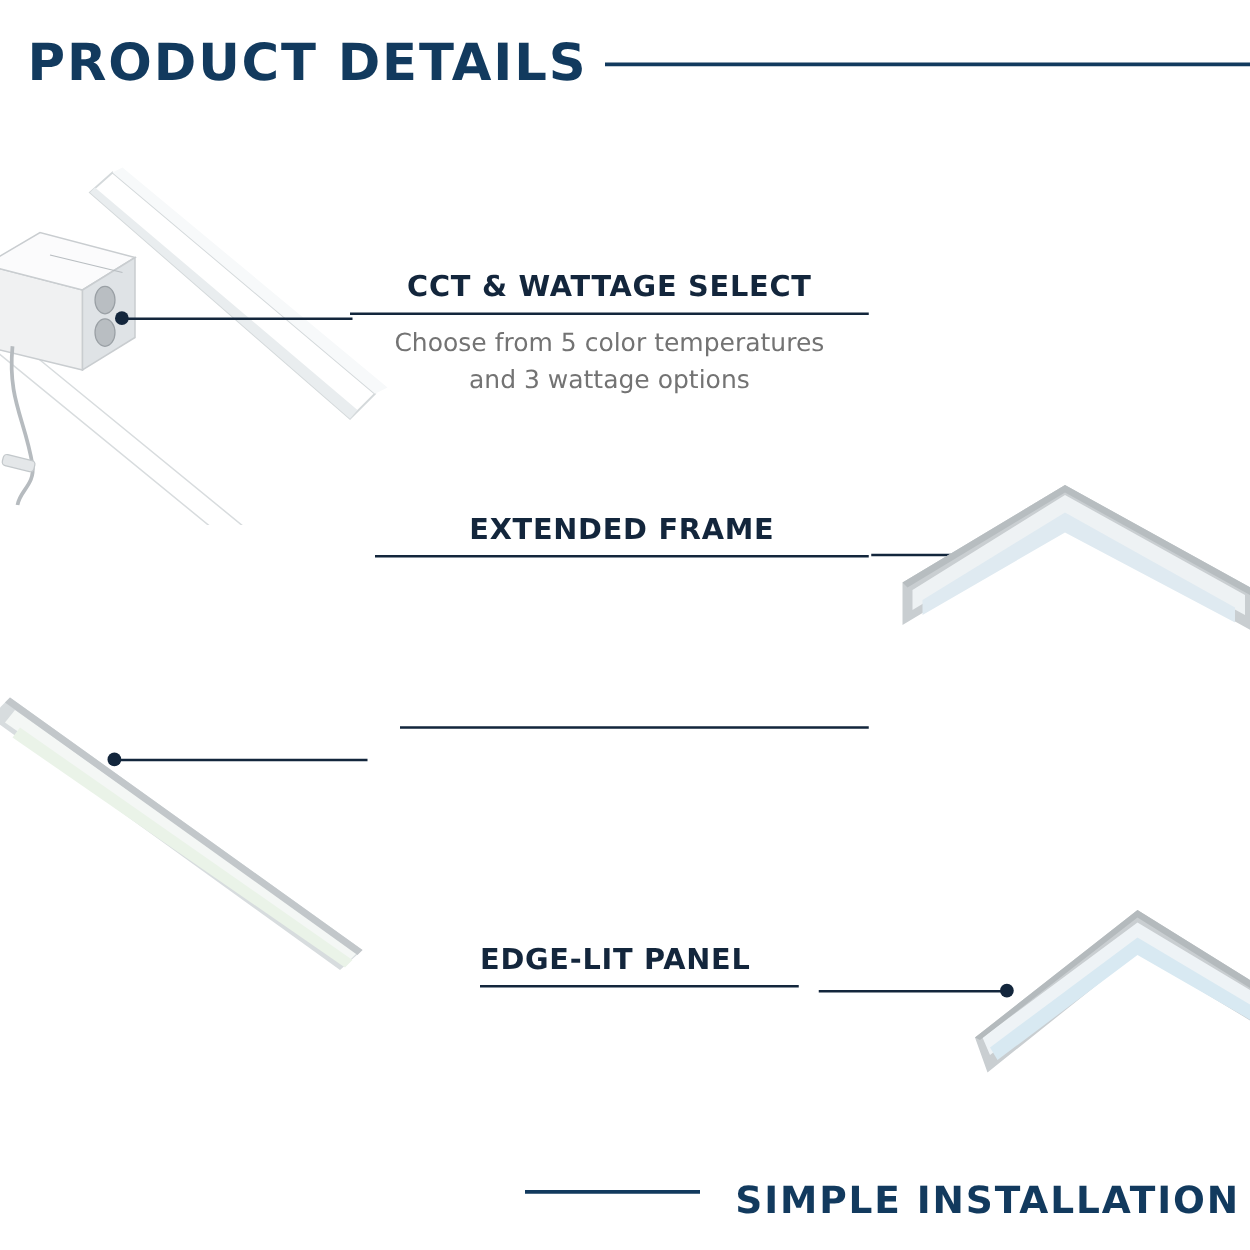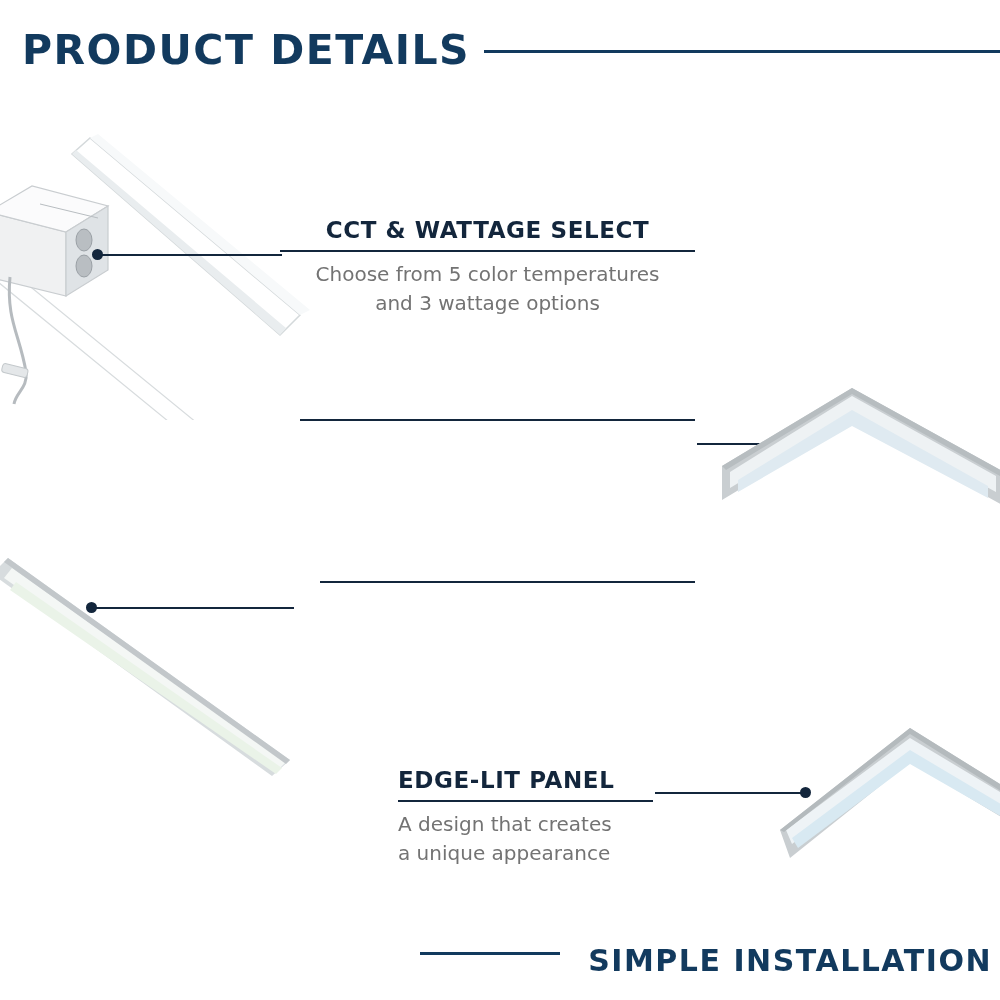--- a/index.html
+++ b/index.html
@@ -146,20 +146,21 @@
 <div class="callout align-right" style="left:280px; top:218px; width:415px;">
   <div class="c-title">CCT &amp; WATTAGE SELECT</div>
   <div class="c-underline"></div>
   <div class="c-body">Choose from 5 color temperatures
 and 3 wattage options</div>
 </div>
 <div class="leader" style="left:98px; top:254px; width:184px;"></div>
 <div class="dot" style="left:92px; top:249px;"></div>
 
 <div class="callout align-right" style="left:300px; top:412px; width:395px;">
+  <div class="c-title">EXTENDED FRAME</div>
   <div class="c-underline"></div>
 </div>
 <div class="leader" style="left:697px; top:443px; width:112px;"></div>
 <div class="dot" style="left:800px; top:438px;"></div>
 
 <div class="art" style="left:712px; top:380px;">
   <svg width="300" height="150" viewBox="0 0 300 150">
     <polygon points="140,8 292,92 292,126 140,42 10,120 10,86" fill="#c9ced1"></polygon>
     <polygon points="140,16 284,96 284,112 140,34 18,108 18,92" fill="#eef2f4"></polygon>
     <polygon points="140,30 276,106 276,118 140,46 26,112 26,100" fill="#dfeaf1"></polygon>
@@ -175,25 +176,23 @@
 
 <div class="art" style="left:-10px; top:548px;">
   <svg width="310" height="230" viewBox="0 0 310 230">
     <polygon points="18,10 300,212 282,228 2,26" fill="#d7dcde"></polygon>
     <polygon points="22,20 296,214 288,222 14,30" fill="#f4f7f5"></polygon>
     <polygon points="26,34 292,220 286,226 20,42" fill="#eaf3e8"></polygon>
     <polygon points="18,10 300,212 296,216 14,14" fill="#c2c7ca"></polygon>
   </svg>
 </div>
 
-<div class="callout align-left" style="left:398px; top:756px; width:330px;margin-top:12px;">
+<div class="callout align-left" style="left:384px; top:756px; width:330px;">
   <div class="c-title">EDGE-LIT PANEL</div>
   <div class="c-underline" style="width:255px;"></div>
-  <div class="c-body">A design that creates
-a unique appearance</div>
 </div>
 <div class="leader" style="left:655px; top:792px; width:155px;"></div>
 <div class="dot" style="left:800px; top:787px;"></div>
 
 <div class="art" style="left:730px; top:718px;">
   <svg width="290" height="160" viewBox="0 0 290 160">
     <polygon points="180,10 286,76 286,108 180,44 60,140 50,112" fill="#c9ced1"></polygon>
     <polygon points="180,20 280,80 280,96 180,36 62,126 56,112" fill="#eef3f6"></polygon>
     <polygon points="180,32 274,88 274,100 180,46 68,130 62,120" fill="#d8e9f2"></polygon>
     <polygon points="180,10 286,76 282,80 180,16 54,114 50,112" fill="#b4babd"></polygon>

